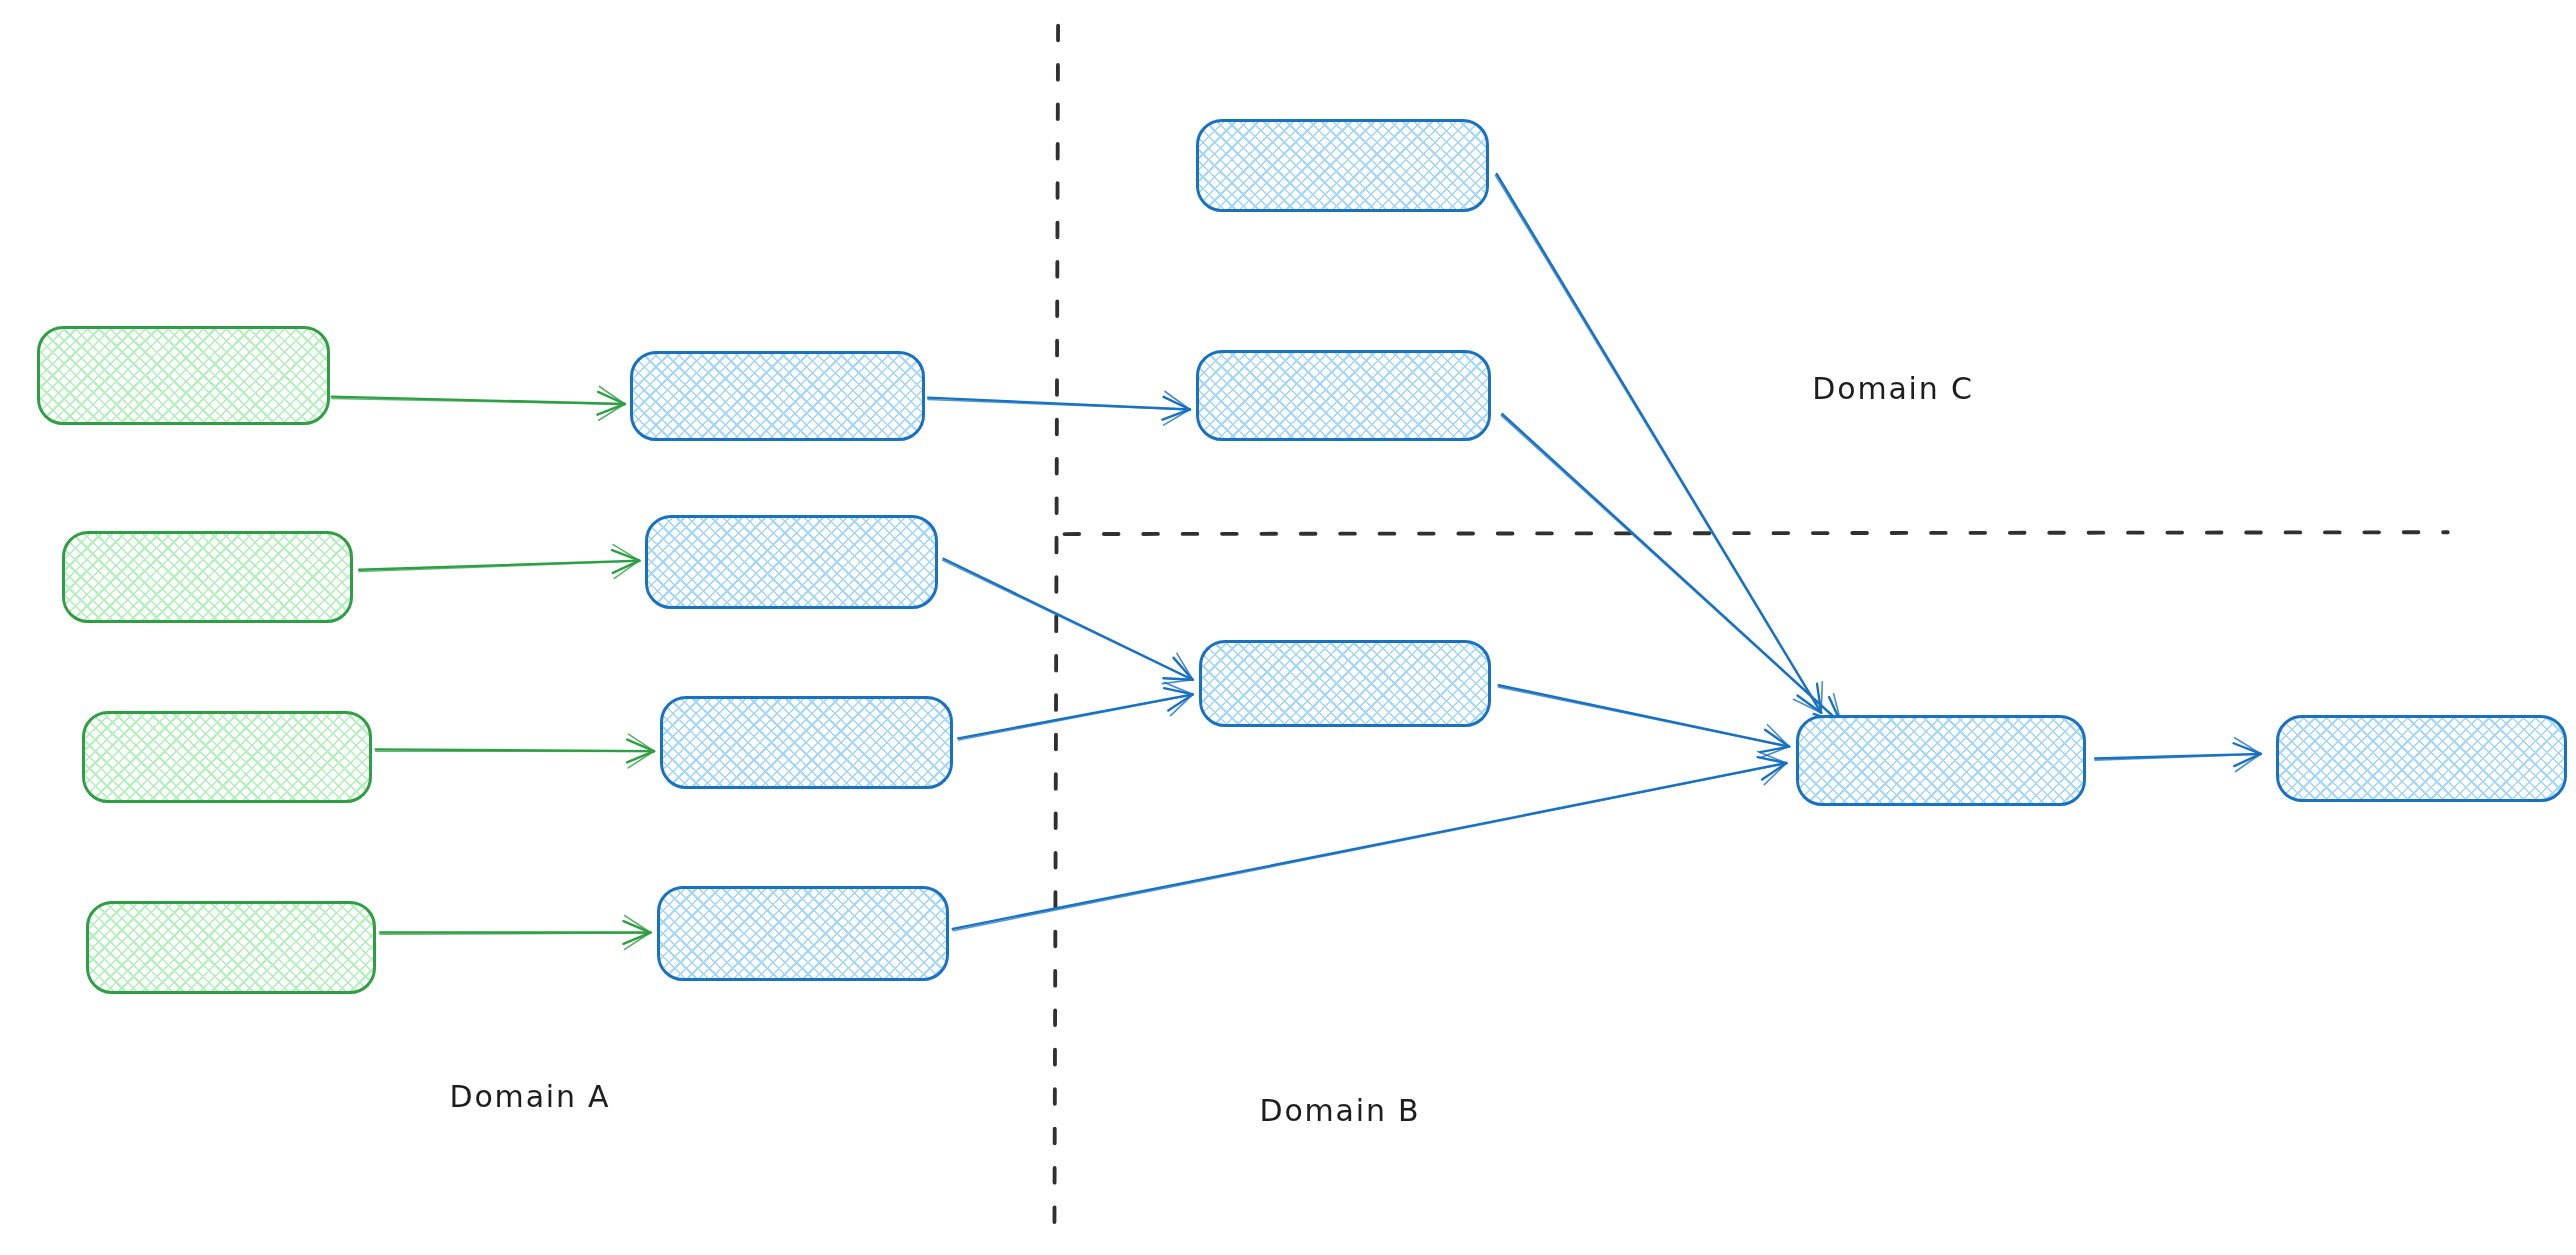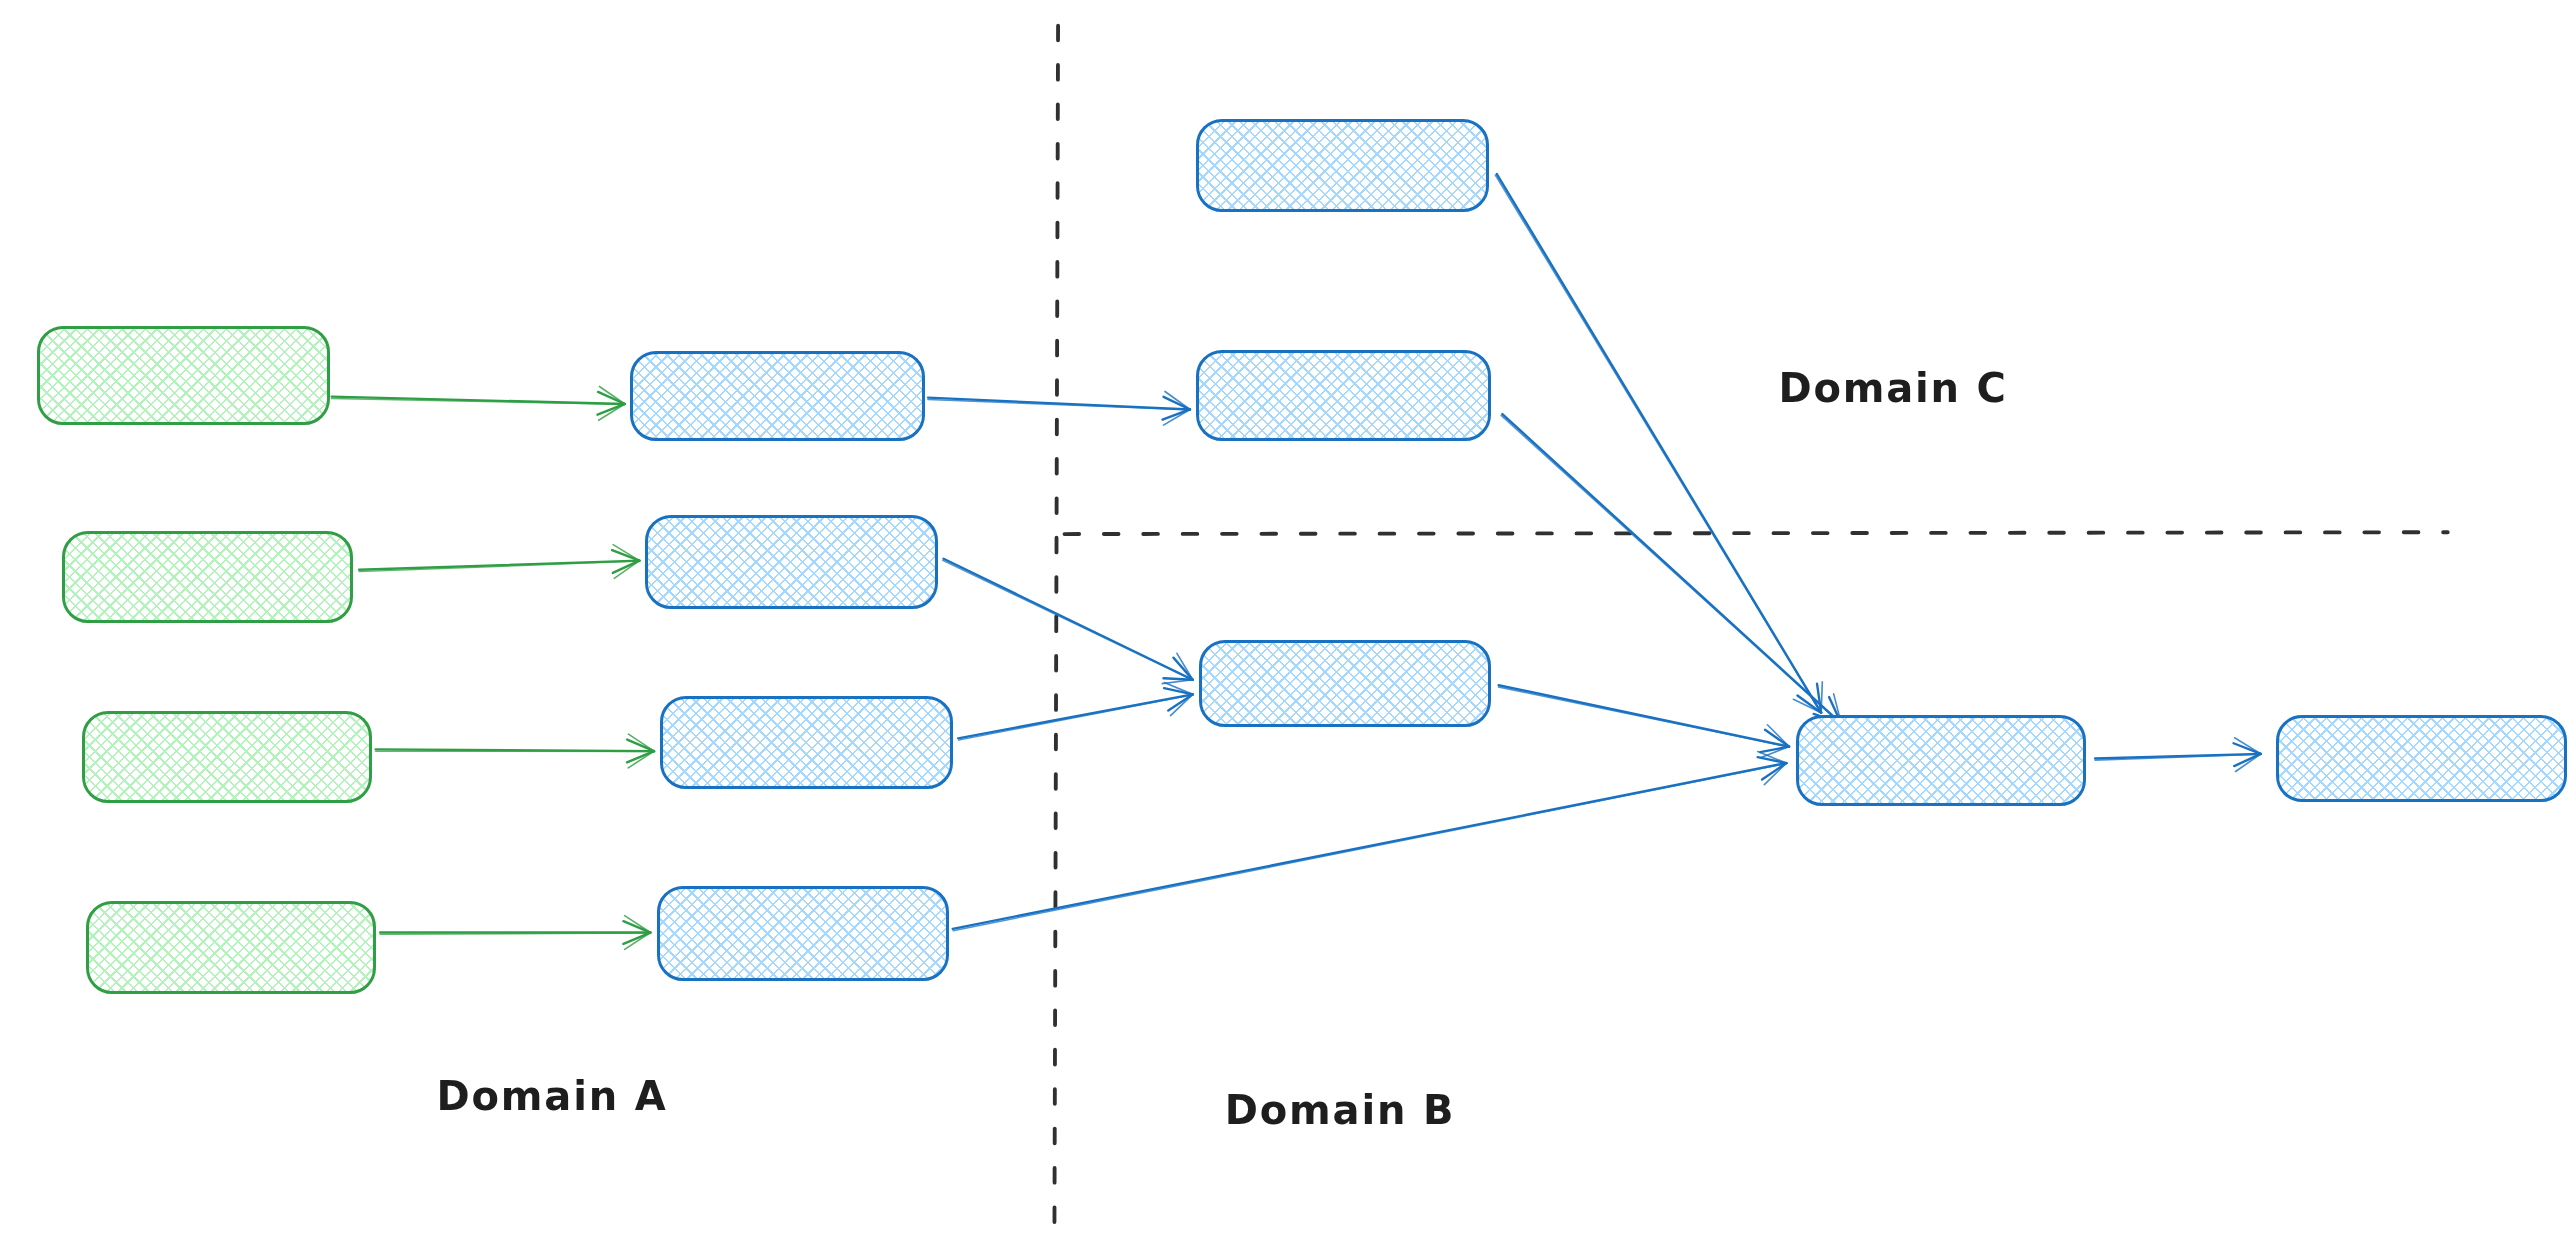--- a/index.html
+++ b/index.html
@@ -45,22 +45,22 @@
   .node.blue {
     border: 3.2px solid var(--blue-stroke);
     background-image:
       repeating-linear-gradient(45deg,  var(--blue-hatch) 0 1.6px, transparent 1.6px 8.2px),
       repeating-linear-gradient(135deg, var(--blue-hatch) 0 1.6px, transparent 1.6px 8.2px);
   }
   .domain-label {
     position: absolute;
     transform: translate(-50%, -50%);
     color: var(--label-color);
-    font-size: 40px;
-    font-weight: 700;
+    font-size: 30px;
+    font-weight: 400;
     letter-spacing: 1.8px;
     white-space: nowrap;
     pointer-events: auto;
     text-align: right;
   }
 </style>
 </head>
 <body>
 
 <div class="canvas" style="width: 2576px; height: 1255px; --bg: #ffffff; --green-stroke: #2f9e44; --green-hatch: #b2f2bb; --blue-stroke: #1971c2; --blue-hatch: #a5d8ff; --label-color: #1e1e1e;">
@@ -177,18 +177,18 @@
       <div class="node blue" style="left: 645px; top: 515px; width: 293px; height: 94px;"></div>
       <div class="node blue" style="left: 660px; top: 696px; width: 293px; height: 93px;"></div>
       <div class="node blue" style="left: 657px; top: 886px; width: 292px; height: 95px;"></div>
       <div class="node blue" style="left: 1196px; top: 119px; width: 293px; height: 93px;"></div>
       <div class="node blue" style="left: 1196px; top: 350px; width: 295px; height: 91px;"></div>
       <div class="node blue" style="left: 1199px; top: 640px; width: 292px; height: 87px;"></div>
       <div class="node blue" style="left: 1796px; top: 715px; width: 290px; height: 91px;"></div>
       <div class="node blue" style="left: 2276px; top: 715px; width: 291px; height: 87px;"></div>
     </div>
   <div id="label-layer">
-      <div class="domain-label" style="left: 552px; top: 1096px;">Domain A</div>
+      <div class="domain-label" style="left: 530px; top: 1096px;">Domain A</div>
       <div class="domain-label" style="left: 1340px; top: 1110px;">Domain B</div>
       <div class="domain-label" style="left: 1893px; top: 388px;">Domain C</div>
     </div>
 </div>
 
 
 </body></html>

